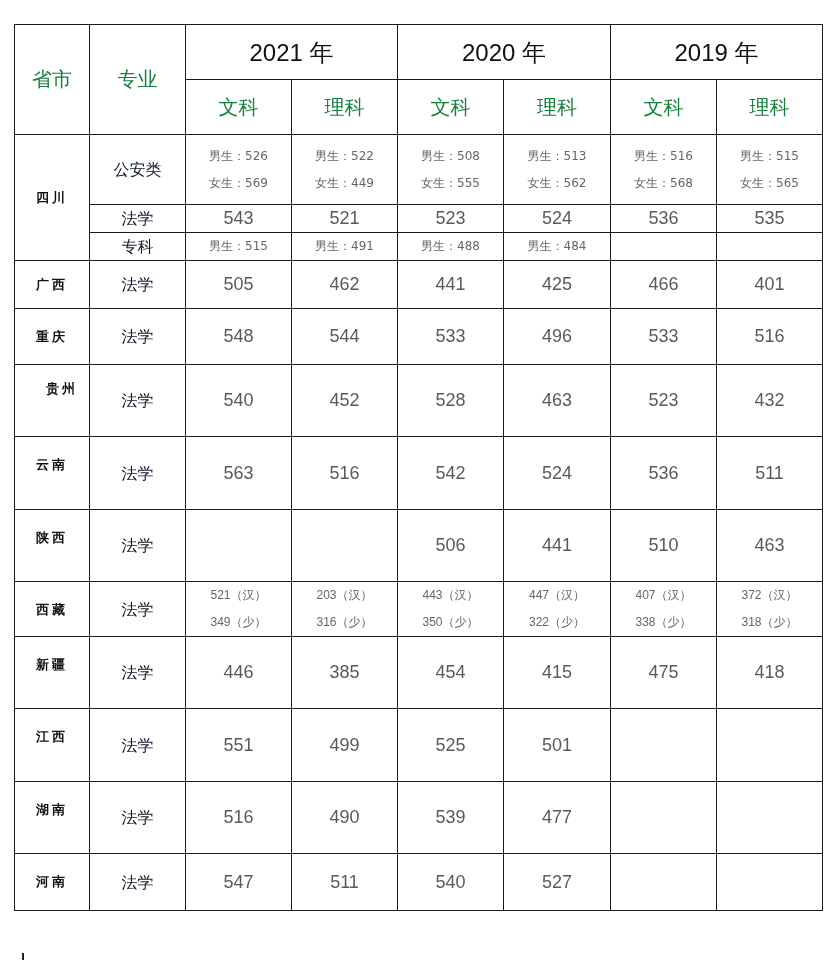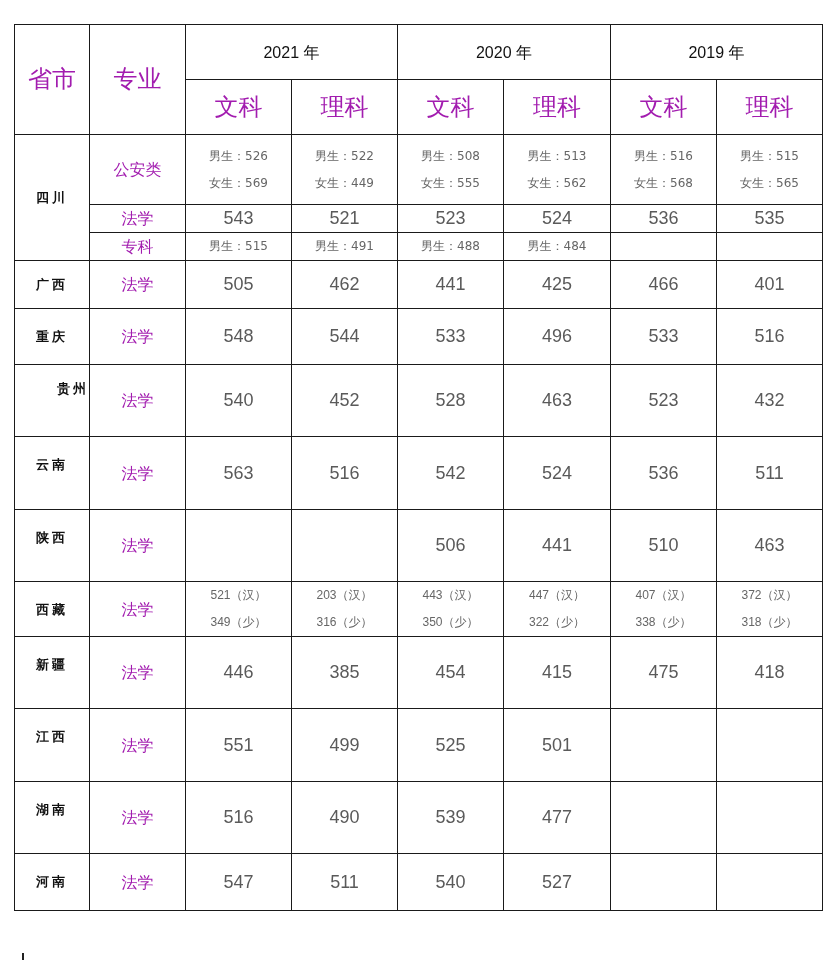--- a/index.html
+++ b/index.html
@@ -1,23 +1,23 @@
 <!DOCTYPE html>
 <html><head>
 <meta charset="utf-8">
 <style>
   html,body{margin:0;padding:0;background:#ffffff;}
   body{width:831px;height:960px;position:relative;overflow:hidden;font-family:"DejaVu Sans","Liberation Sans",sans-serif;}
   table{position:absolute;left:14px;top:24px;border-collapse:collapse;table-layout:fixed;}
   td{border:1.6px solid #1a1a1a;padding:0;text-align:center;vertical-align:middle;color:#6a6a6a;font-size:17px;line-height:27px;overflow:hidden;}
-  td.hdr{color:#a21caf;font-size:24px;}
-  td.yr{color:#111;font-size:16px;font-family:"Liberation Sans",sans-serif;}
+  td.hdr{color:#15803d;font-size:20px;}
+  td.yr{color:#111;font-size:24px;font-family:"Liberation Sans",sans-serif;}
   td.prov{color:#111;font-size:13px;font-weight:bold;letter-spacing:3px;}
   td.prov.top{vertical-align:top;padding-top:14px;}
-  td.major{color:#a21caf;font-size:16px;}
+  td.major{color:#0f172a;font-size:16px;}
   td.num{font-family:"Liberation Sans",sans-serif;font-size:18px;color:#5a5a5a;}
   td.mix{font-size:12px;color:#666;}
   .line{display:block;}
   .cursor{position:absolute;left:22px;top:953px;width:1.5px;height:7px;background:#222;}
 </style>
 </head>
 <body>
 
 <table>
   <colgroup>
@@ -111,21 +111,21 @@
     <td class="major">法学</td>
     <td class="num">548</td>
     <td class="num">544</td>
     <td class="num">533</td>
     <td class="num">496</td>
     <td class="num">533</td>
     <td class="num">516</td>
   </tr>
 
   <tr style="height:72px">
-    <td class="prov top" style="padding-top:10px;text-align:right;padding-left:20px">贵州</td>
+    <td class="prov top" style="padding-top:10px;text-align:center;padding-left:20px">贵州</td>
     <td class="major">法学</td>
     <td class="num">540</td>
     <td class="num">452</td>
     <td class="num">528</td>
     <td class="num">463</td>
     <td class="num">523</td>
     <td class="num">432</td>
   </tr>
 
   <tr style="height:73px">

